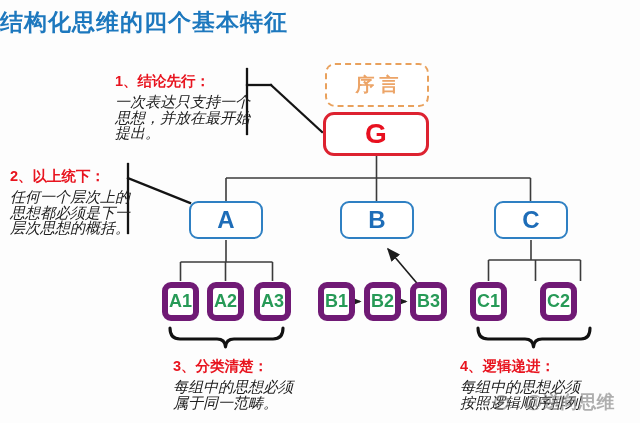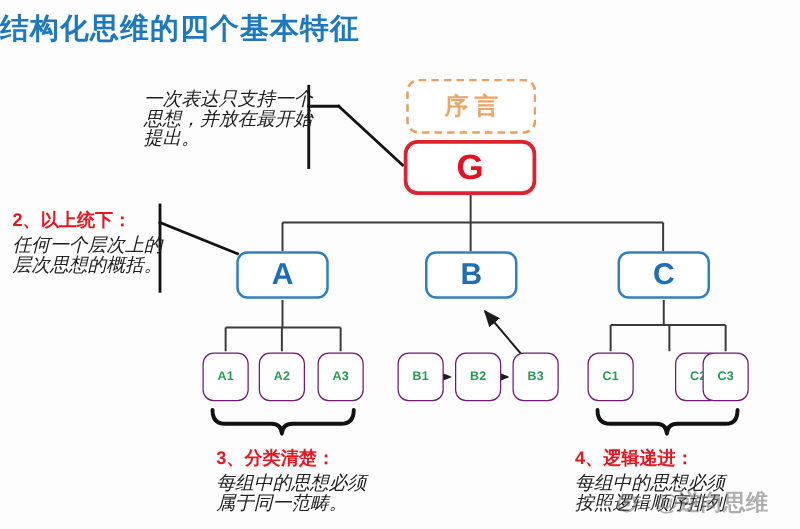--- a/index.html
+++ b/index.html
@@ -29,22 +29,22 @@
     border:3px solid #dd2230;border-radius:11px;
     color:#e8101f;font-size:28px;
   }
   .branch{
     top:201px;width:74px;height:38px;
     border:2px solid #2f80c3;border-radius:9px;
     color:#1e6db8;font-size:24px;
   }
   .leaf{
     top:282px;width:37px;height:39px;
-    border:1px solid #701a75;border-radius:9px;
-    color:#279a57;font-size:10px;
+    border:6px solid #701a75;border-radius:9px;
+    color:#279a57;font-size:18px;
   }
   .ann{position:absolute;}
   .ann .ann-title{font-size:14.5px;font-weight:bold;color:#e8141f;margin-bottom:3px;white-space:nowrap;}
   .ann .ann-line{font-size:15px;color:#202020;line-height:15.5px;white-space:nowrap;font-style:italic;}
   .ann1{left:115px;top:72px;}
   .ann2{left:10px;top:167px;}
   .ann3{left:173px;top:357px;}
   .ann4{left:460px;top:357px;}
   .watermark{
     position:absolute;left:494px;top:390px;display:flex;align-items:center;gap:16px;
@@ -119,31 +119,32 @@
   <div class="box leaf" style="left:162px;">A1</div>
   <div class="box leaf" style="left:207px;">A2</div>
   <div class="box leaf" style="left:254px;">A3</div>
 
   <div class="box leaf" style="left:318px;">B1</div>
   <div class="box leaf" style="left:364px;">B2</div>
   <div class="box leaf" style="left:410px;">B3</div>
 
   <div class="box leaf" style="left:470px;">C1</div>
   <div class="box leaf" style="left:517px;margin-left:23px;">C2</div>
-  <div class="box leaf" style="left:562px;">C3</div>
 
   <div class="ann ann1">
+    <div class="ann-title">1、结论先行：</div>
     <div class="ann-line">一次表达只支持一个</div>
     <div class="ann-line">思想，并放在最开始</div>
     <div class="ann-line">提出。</div>
   </div>
 
   <div class="ann ann2">
     <div class="ann-title">2、以上统下：</div>
     <div class="ann-line">任何一个层次上的</div>
+    <div class="ann-line">思想都必须是下一</div>
     <div class="ann-line">层次思想的概括。</div>
   </div>
 
   <div class="ann ann3">
     <div class="ann-title">3、分类清楚：</div>
     <div class="ann-line">每组中的思想必须</div>
     <div class="ann-line">属于同一范畴。</div>
   </div>
 
   <div class="ann ann4">

